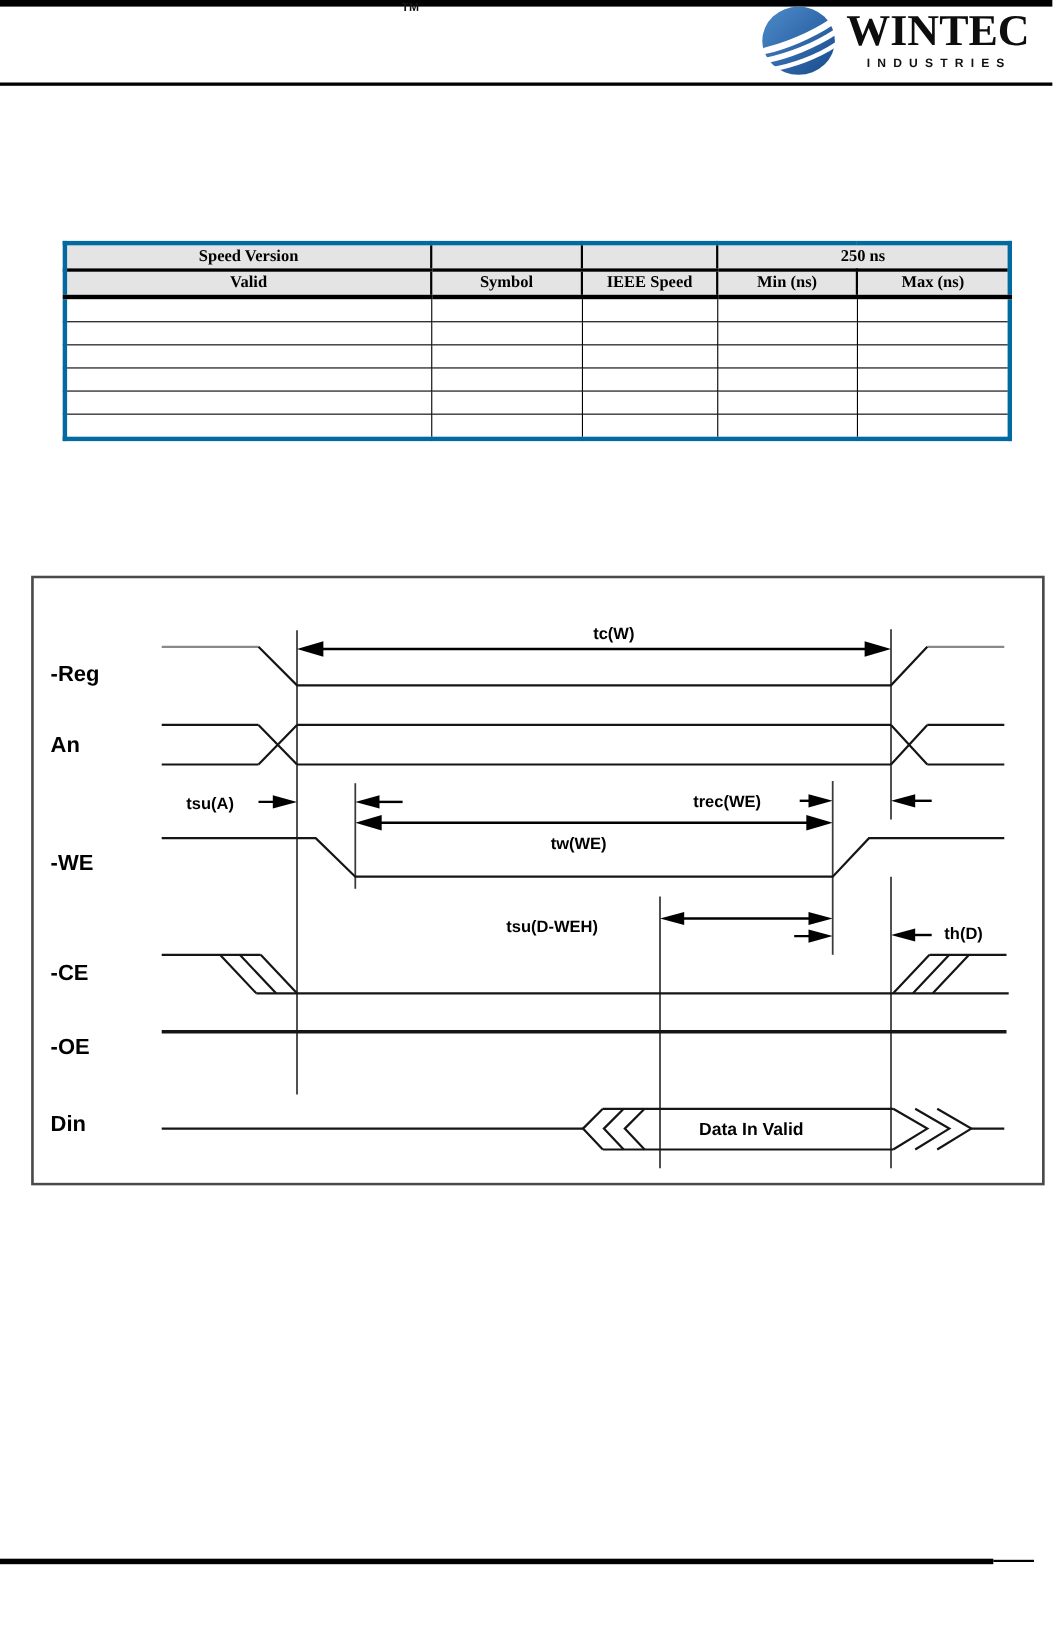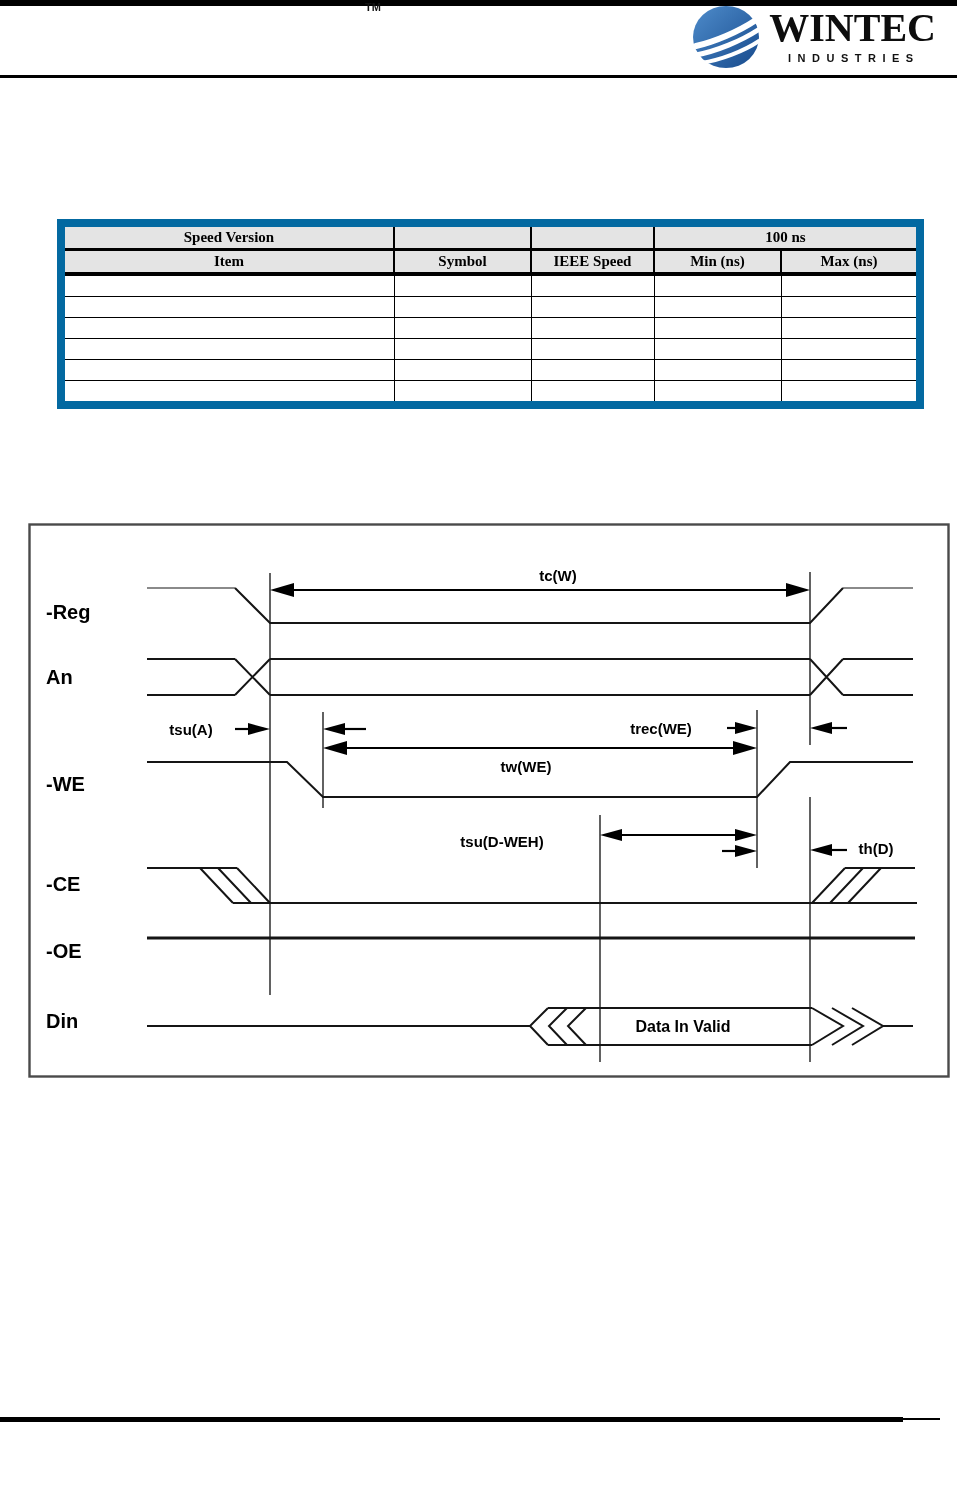--- a/index.html
+++ b/index.html
@@ -14,21 +14,21 @@
          font-family:"Liberation Serif",serif;font-size:40px;font-weight:bold;
          color:#0d0d0d;letter-spacing:0px;line-height:40px;}
   #brand-sub{position:absolute;left:788px;top:52px;width:170px;
          font-family:"Liberation Sans",sans-serif;font-size:11px;font-weight:bold;
          color:#111;letter-spacing:6.5px;}
   #header-rule{position:absolute;left:0;top:75px;width:957px;height:3px;background:#000;}
   
   #tbl-wrap{position:absolute;left:57px;top:219px;width:859px;}
   table.timing{border-collapse:collapse;width:859px;table-layout:fixed;
         font-family:"Liberation Serif",serif;}
-  table.timing{border:8px solid #0369a1;}
+  table.timing{border:4px solid #0369a1;}
   table.timing th{background:#e4e4e4;font-weight:bold;font-size:15px;color:#000;
         border:2px solid #000;height:21px;padding:0 2px;}
   table.timing tr.hdr1 th{border-bottom:3px solid #000;}
   table.timing tr.hdr2 th{border-bottom:4px solid #000;}
   table.timing td{border:1.5px solid #000;height:18px;font-size:13px;}
   
   #diagram{position:absolute;left:28px;top:523px;}
   .sig{stroke:#151515;stroke-width:2;fill:none;}
   .siggray{stroke:#8a8a8a;stroke-width:2;fill:none;}
   .ref{stroke:#3a3a3a;stroke-width:1.6;fill:none;}
@@ -72,24 +72,24 @@
           <col style="width:137px">
           <col style="width:123px">
         <col style="width:127px">
           <col style="width:139px">
       </colgroup>
       <tbody>
         <tr class="hdr1">
           <th>Speed Version</th>
           <th></th>
           <th></th>
-          <th colspan="2">100 ns</th>
+          <th colspan="2">250 ns</th>
         </tr>
         <tr class="hdr2">
-          <th>Item</th>
+          <th>Valid</th>
           <th>Symbol</th>
           <th>IEEE Speed</th>
           <th>Min (ns)</th>
           <th>Max (ns)</th>
         </tr>
       </tbody>
       <tbody id="tbl-body">
           <tr>
             <td></td>
             <td></td>

